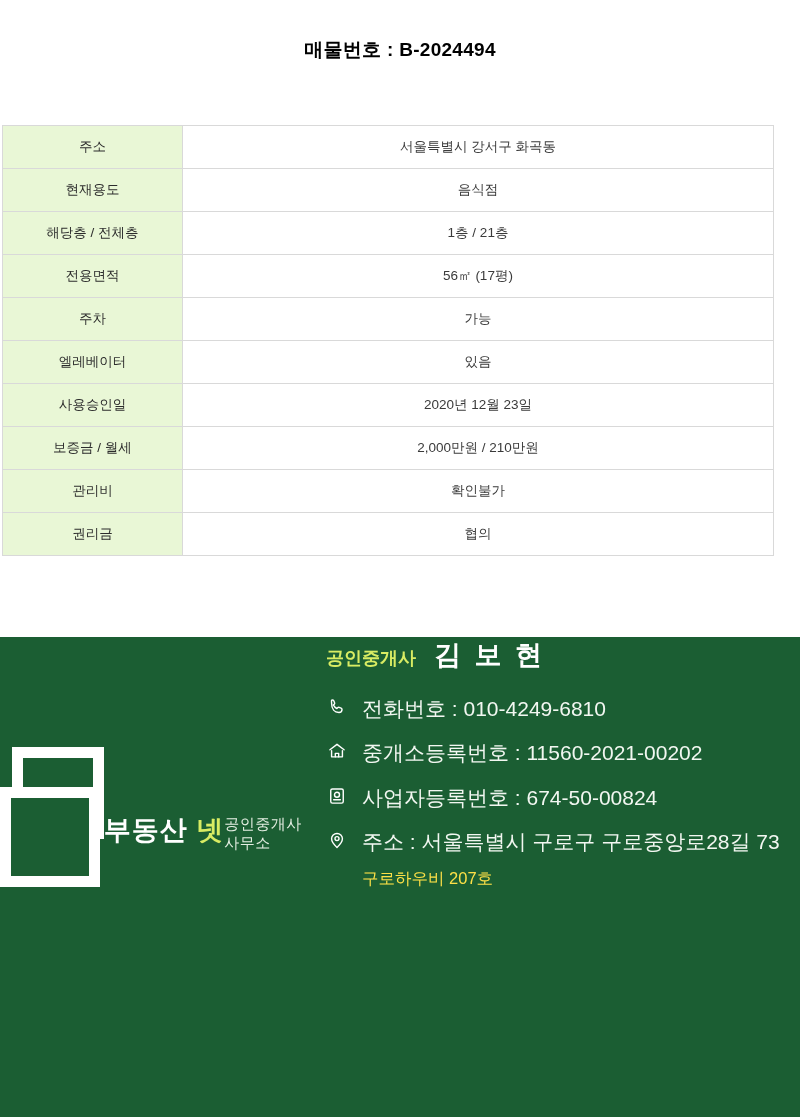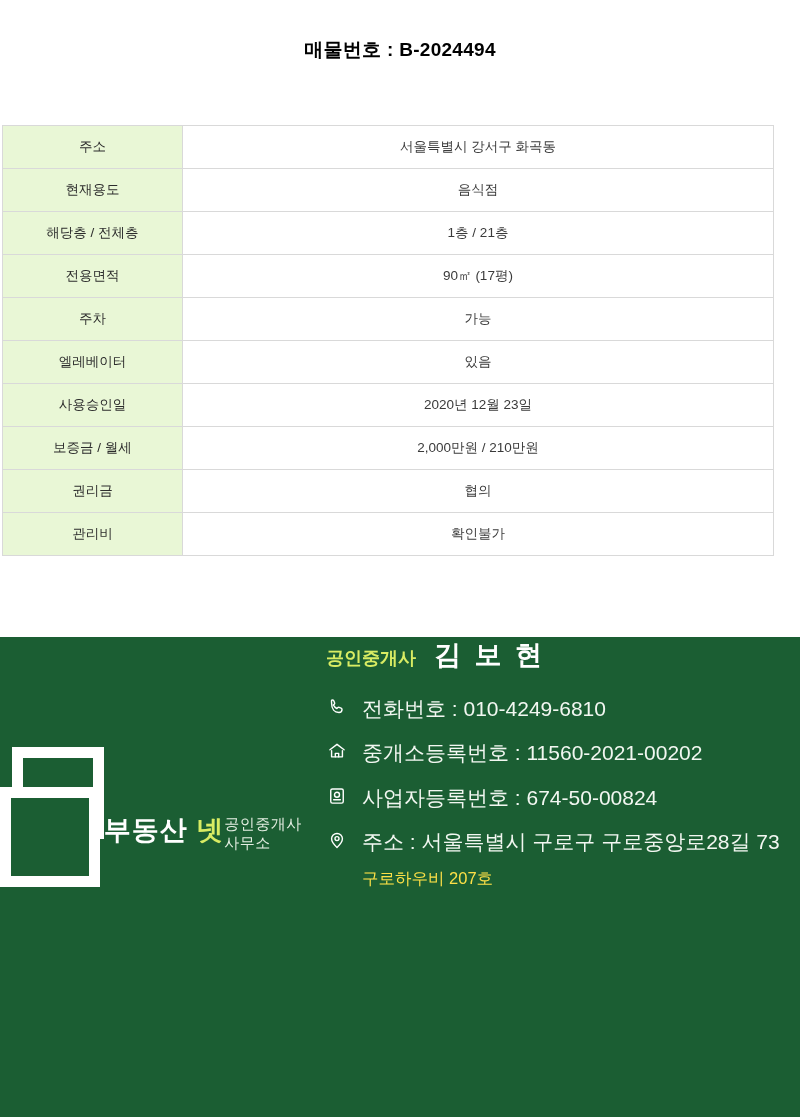--- a/index.html
+++ b/index.html
@@ -179,45 +179,45 @@
       <tr>
         <th>현재용도</th>
         <td>음식점</td>
       </tr>
       <tr>
         <th>해당층 / 전체층</th>
         <td>1층 / 21층</td>
       </tr>
       <tr>
         <th>전용면적</th>
-        <td>90㎡ (17평)</td>
+        <td>56㎡ (17평)</td>
       </tr>
       <tr>
         <th>주차</th>
         <td>가능</td>
       </tr>
       <tr>
         <th>엘레베이터</th>
         <td>있음</td>
       </tr>
       <tr>
         <th>사용승인일</th>
         <td>2020년 12월 23일</td>
       </tr>
       <tr>
         <th>보증금 / 월세</th>
         <td>2,000만원 / 210만원</td>
       </tr>
       <tr>
+        <th>관리비</th>
+        <td>확인불가</td>
+      </tr>
+      <tr>
         <th>권리금</th>
         <td>협의</td>
-      </tr>
-      <tr>
-        <th>관리비</th>
-        <td>확인불가</td>
       </tr>
     </tbody>
   </table>
 </div>
 
 <div class="footer">
 
   <div class="brand">
     <div class="logo-mark">
       <div class="sq sq-back"></div>

